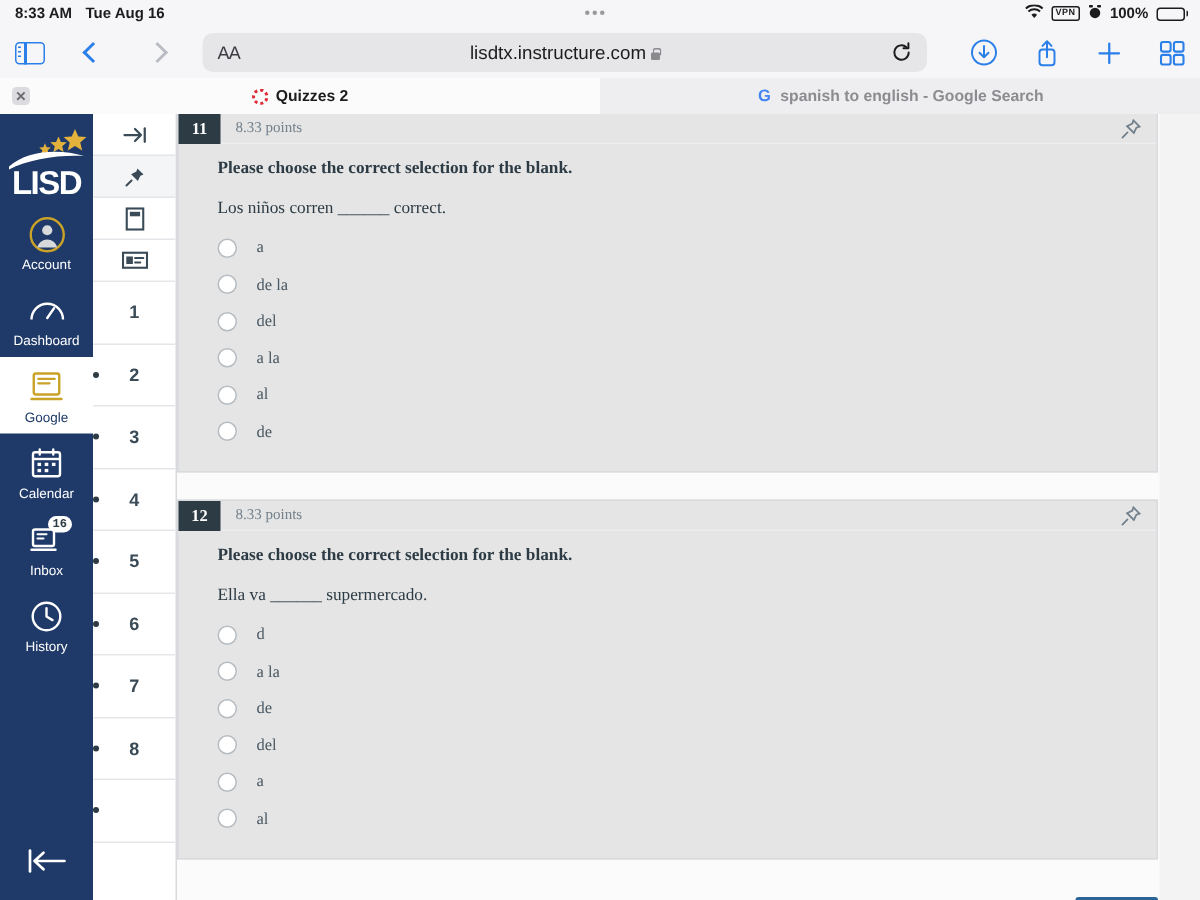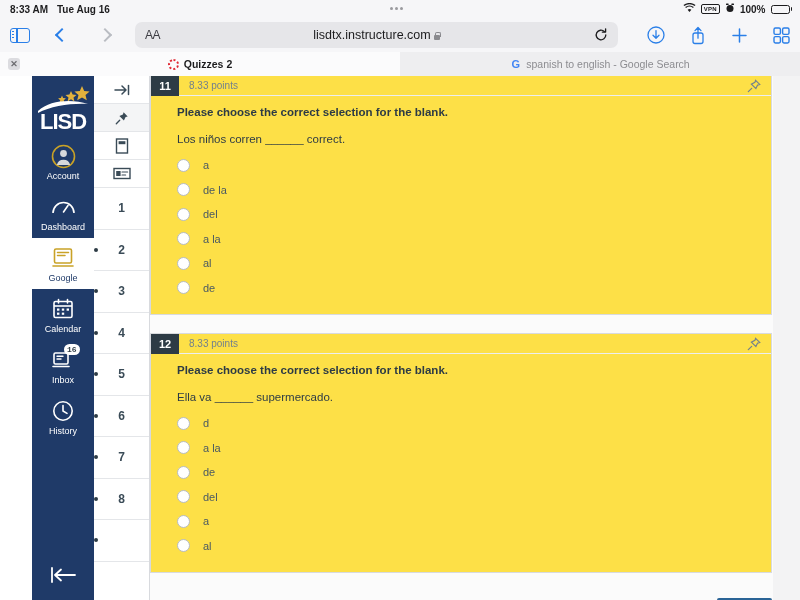--- a/index.html
+++ b/index.html
@@ -68,39 +68,39 @@
   .tb-icon { color:#2a7fe8; display:flex; align-items:center; }
 
   
   .tabbar { height: 24px; display: flex; background: #f6f6f8; position:relative; }
   .tab {
     flex: 1; display: flex; align-items: center; justify-content: center; gap: 5px;
     font-size: 10.5px; position: relative; cursor: pointer;
   }
   .tab.active { background: #fbfbfc; color:#1c1c1e; font-weight: bold; }
   .tab.inactive { background: #eeeef0; color:#8c8c90; }
-  .tab.inactive .tab-label { font-weight: normal; }
+  .tab.inactive .tab-label { font-weight: bold; }
   .tab-close {
     position: absolute; left: 8px; top: 50%; transform: translateY(-50%);
     width: 12px; height: 12px; background: #dcdce0; border-radius: 3px;
     display:flex; align-items:center; justify-content:center;
     font-size: 9px; color:#6c6c70; line-height:1;
   }
   .favicon { width: 11px; height: 11px; display:flex; align-items:center; justify-content:center;}
   .fav-canvas { width:11px; height:11px; border-radius:50%; border:2.5px dotted #e02a35; }
   .fav-google { font-size:11px; font-weight:bold; color:#4285F4; line-height:1;}
 
   
   .page { position: absolute; top: 76px; left: 0; right: 0; bottom: 0; display: flex; background:#fff; }
 
   
   .gnav {
     width: 62px; background: #1f3a68; color: #fff; flex-shrink: 0;
     display: flex; flex-direction: column; align-items: center;
-    padding-top: 4px; position: relative; margin-left: 32px;
+    padding-top: 4px; position: relative;
   }
   .lisd-logo { width: 58px; height: 56px; display:block; }
   .gnav-item {
     width: 100%; padding: 7px 0 6px; display: flex; flex-direction: column;
     align-items: center; gap: 2px; cursor: pointer; position: relative;
   }
   .gnav-item .lbl { font-size: 9px; line-height: 10px; }
   .gnav-item.active { background: #fff; color: #1f3a68; }
   .gnav-ico { width: 26px; height: 26px; display:flex; align-items:center; justify-content:center;}
   .badge {
@@ -127,22 +127,23 @@
   .rail-row.num { height: 41.5px; font-size: 12px; }
   .rail-row.num:before {
     content:""; position:absolute; left:0; top:50%; transform:translateY(-50%);
     width:4px; height:4px; background:#2d3b45; border-radius:50%;
   }
   .rail-row.num.first:before { display:none; }
 
   
   .content { flex: 1; background: #fbfbfb; position: relative; overflow: hidden; }
   .qcard {
-    background: #fde047; border: 1px solid #d8dade; margin: 0 28px 18px 0;
+    background: #e5e5e5; border: 1px solid #d8dade; margin: 0 28px 18px 0;
     position: relative;
+    font-family: Liberation Serif, serif;
   }
   .qhead {
     display: flex; align-items: center; gap: 10px;
     padding: 0; height: 20px; border-bottom: 1px solid #eceef0;
   }
   .qnum {
     background: #2d3b45; color: #fff; font-size: 11px; font-weight: bold;
     width: 28px; height: 20px; display: flex; align-items: center; justify-content: center;
   }
   .qpoints { font-size: 10px; color: #73818c; }

